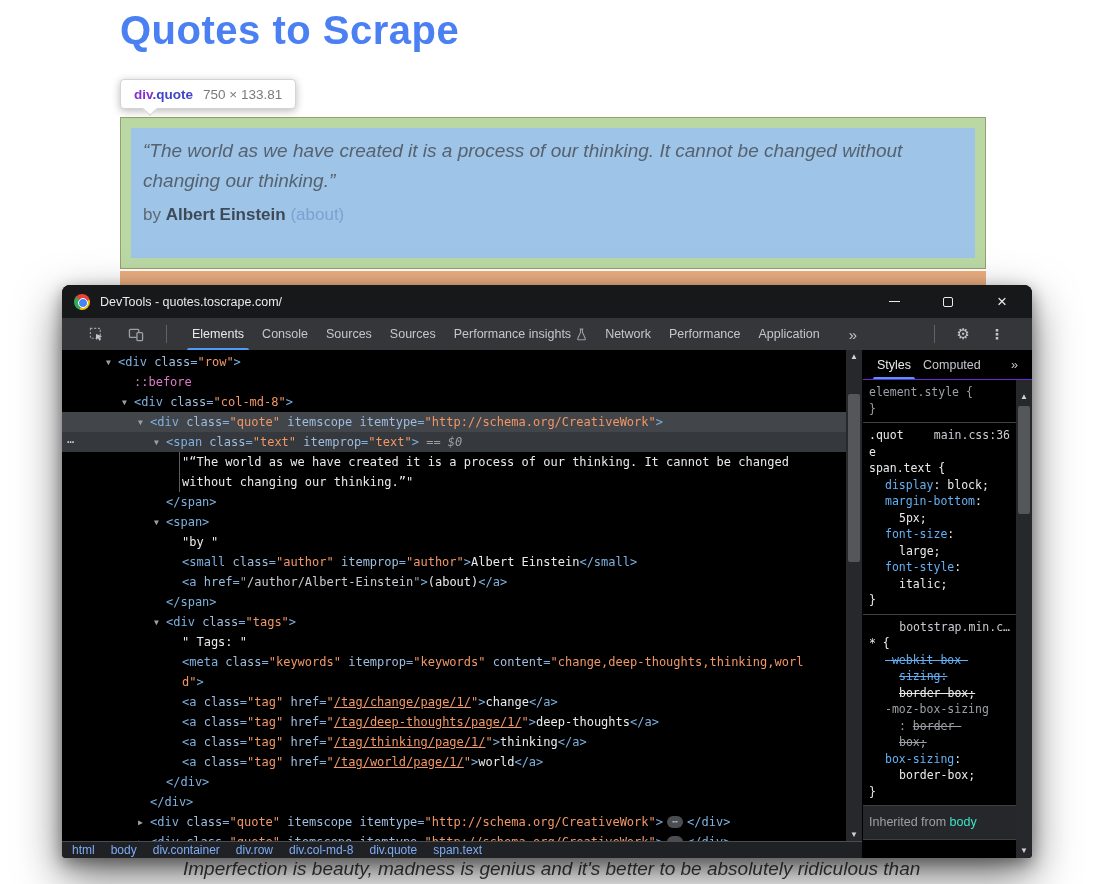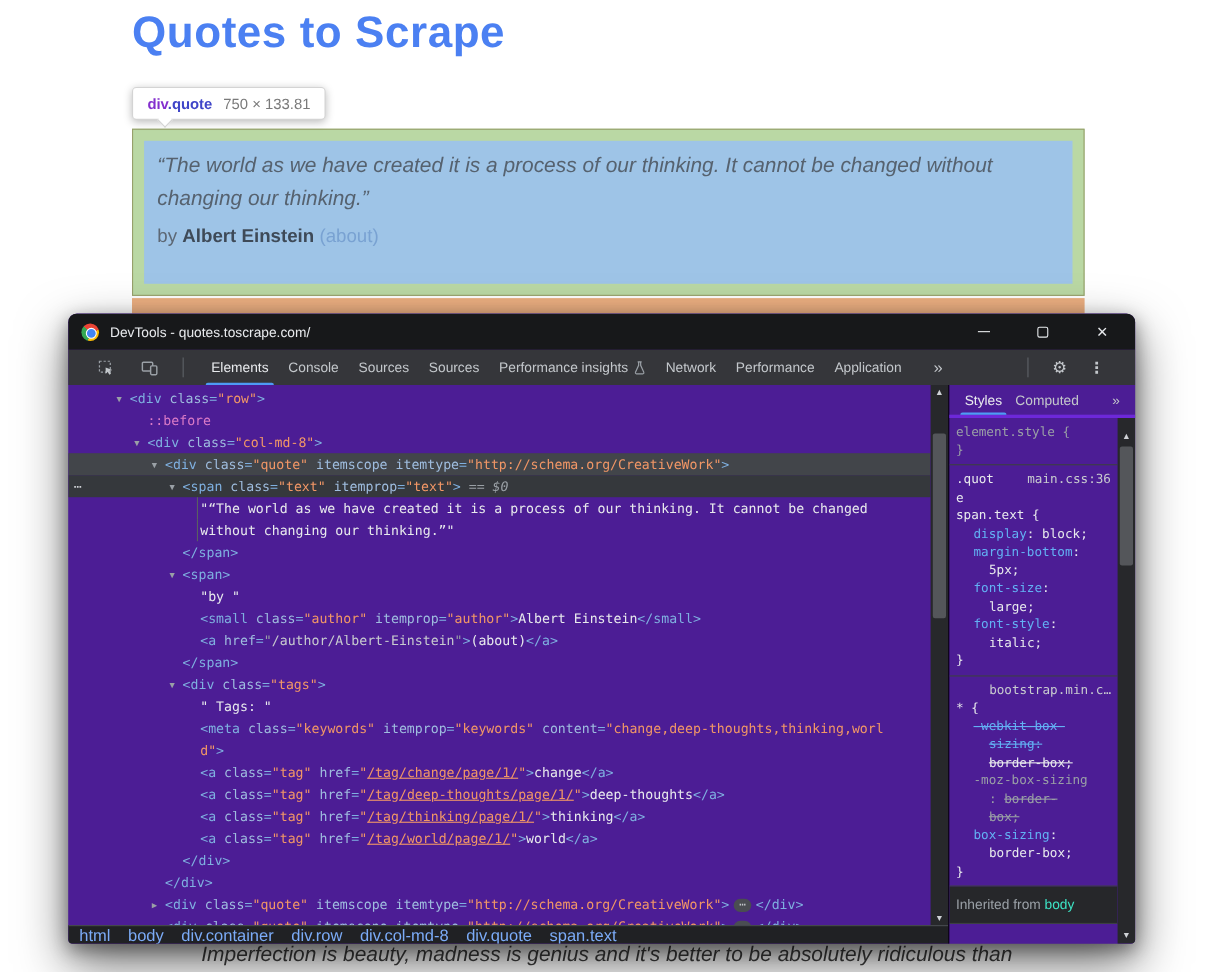--- a/index.html
+++ b/index.html
@@ -33,21 +33,21 @@
     border:1px solid #d4d4d4; border-radius:4px; box-shadow:0 2px 8px rgba(0,0,0,.28);
     display:flex; align-items:center; gap:10px; padding:0 13px; z-index:6; font-size:13.5px; }
   .inspect-tooltip .tt-tag { color:#8430ce; font-weight:bold; }
   .inspect-tooltip .tt-cls { color:#3f45c8; font-weight:bold; }
   .inspect-tooltip .tt-dims { color:#7a7a7a; }
   .tt-arrow { position:absolute; left:24px; bottom:-6px; width:10px; height:10px; background:#fff;
     transform:rotate(45deg); border-right:1px solid #d4d4d4; border-bottom:1px solid #d4d4d4; }
 
   
   .devtools { position:absolute; left:62px; top:285px; width:970px; height:573px; z-index:5;
-    background:#4c1d95; border-radius:8px 8px 4px 4px; overflow:hidden;
+    background:#000000; border-radius:8px 8px 4px 4px; overflow:hidden;
     box-shadow:0 18px 45px rgba(0,0,0,.55), 0 5px 16px rgba(0,0,0,.38); }
 
   .dt-titlebar { height:33px; background:#17181a; display:flex; align-items:center; padding:0 12px; }
   .chrome-icon { width:16px; height:16px; border-radius:50%; position:relative; flex:none;
     background:conic-gradient(from -45deg,#ea4335 0 120deg,#fbbc05 0 240deg,#34a853 0 360deg); }
   .chrome-icon::after { content:''; position:absolute; left:4px; top:4px; width:8px; height:8px;
     border-radius:50%; background:#4285f4; border:1.5px solid #fff; }
   .dt-title { color:#e8eaed; font-size:12.5px; margin-left:10px; flex:1; }
   .win-btn { width:36px; height:24px; display:flex; align-items:center; justify-content:center; margin-left:18px; }
   .win-min-glyph { width:11px; height:1.5px; background:#e8eaed; }
@@ -90,21 +90,21 @@
   .seg-link-gray { color:#c8cbcf; }
   .seg-pill { display:inline-block; background:#4a4d52; color:#c3c7cb; border-radius:7px;
     padding:0 5px; font-size:10px; line-height:12px; margin:0 4px; vertical-align:1px; }
 
   
   .vscroll { width:16px; background:#27282b; position:relative; flex:none; }
   .vs-arrow { position:absolute; left:0; width:16px; text-align:center; color:#cfd2d6; font-size:8px; }
   .vs-thumb { position:absolute; left:2px; width:12px; background:#54565a; border-radius:2px; }
 
   
-  .styles-tabs { height:30px; display:flex; align-items:stretch; border-bottom:3px solid #6d28d9;
+  .styles-tabs { height:30px; display:flex; align-items:stretch; border-bottom:1px solid #6d28d9;
     font-size:12.5px; color:#c3c7cb; padding:0 8px; }
   .stab { display:flex; align-items:center; padding:0 6px; position:relative; }
   .stab.active { color:#e8eaed; }
   .stab.active::after { content:''; position:absolute; left:2px; right:2px; bottom:0; height:2.5px;
     background:#4e9bf5; border-radius:2px 2px 0 0; }
   .styles-under { flex:1; display:flex; overflow:hidden; }
   .styles-body { width:153px; overflow:hidden; font-family:"DejaVu Sans Mono","Liberation Mono",monospace;
     font-size:11.5px; line-height:16.5px; }
   .styles-toolbar { height:27px; border-bottom:1px solid #3c4043; display:flex; align-items:center;
     gap:8px; padding:0 7px; color:#d5d7da; font-family:"DejaVu Sans Mono","Liberation Mono",monospace; font-size:12px; }
@@ -116,21 +116,21 @@
   .sline { white-space:nowrap; overflow:hidden; }
   .sline .rt { float:right; }
   .sline.rt-only { text-align:right; }
   .seg-prop { color:#63b1f4; } .seg-teal { color:#3de3c4; }
   .strike { text-decoration:line-through; }
   .inherit-row { border-bottom:1px solid #3c4043; padding:8px 6px; background:#26272a;
     font-family:"Liberation Sans","DejaVu Sans",sans-serif; font-size:12.5px; color:#9aa0a6; }
 
   
   .crumbs { height:17px; border-top:1px solid #494c50; background:#202124; display:flex;
-    align-items:center; gap:16px; padding:0 10px; font-size:15px; overflow:hidden; }
+    align-items:center; gap:16px; padding:0 10px; font-size:12px; overflow:hidden; }
   .crumb { color:#7cacf8; white-space:nowrap; }
 </style>
 </head>
 <body>
 
 <div id="stage">
 
   <h1 class="page-title">Quotes to Scrape</h1>
   <div class="partial-quote">Imperfection is beauty, madness is genius and it's better to be absolutely ridiculous than</div>
 

